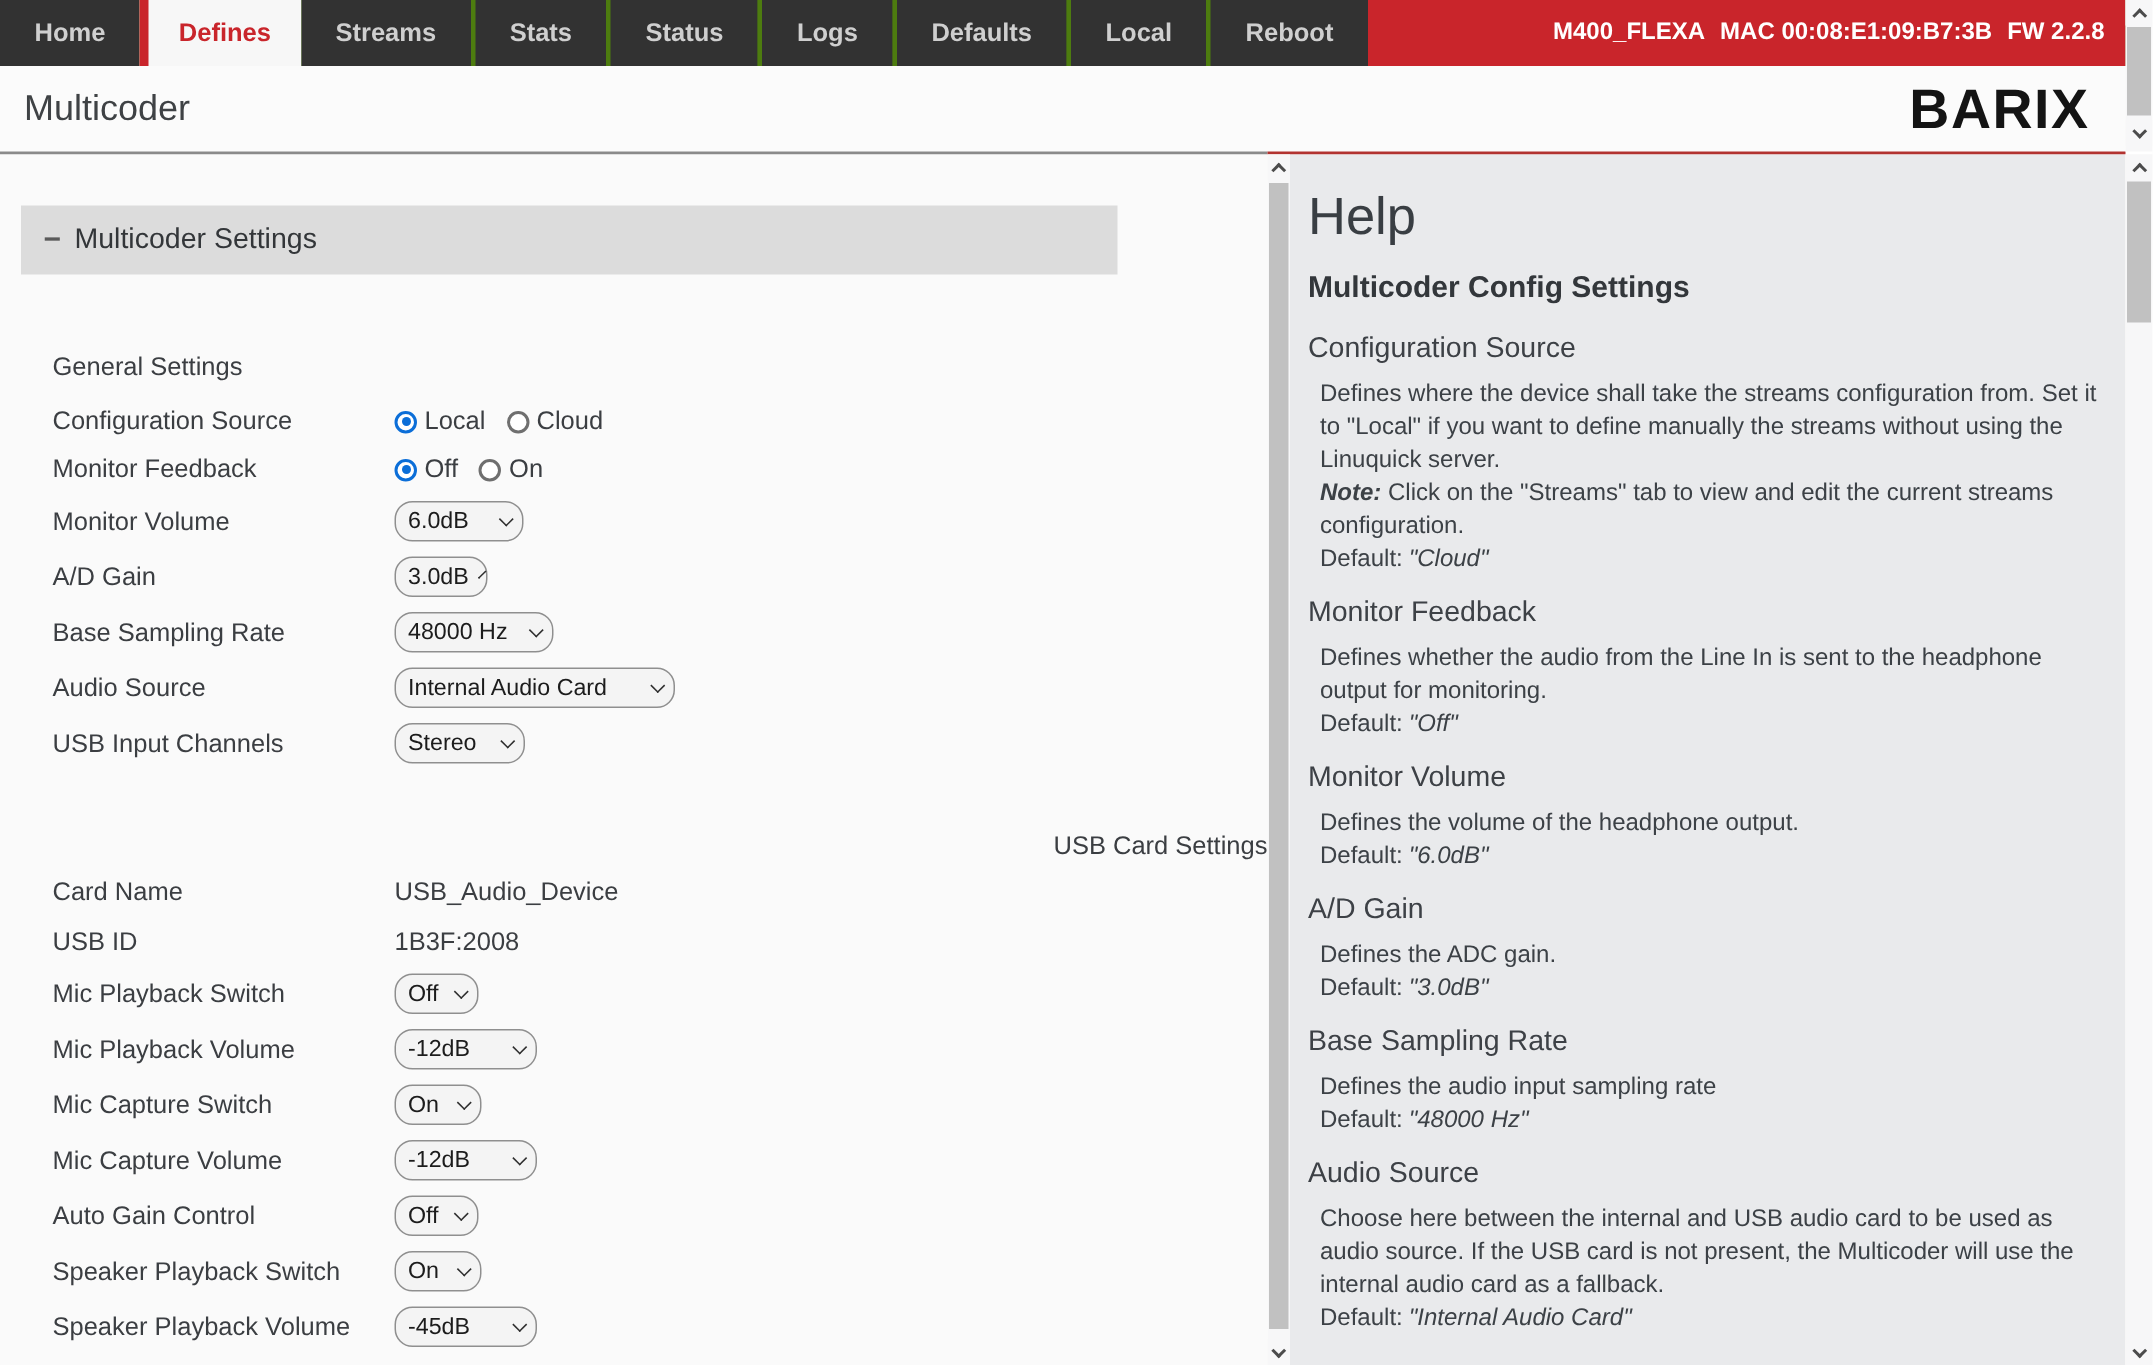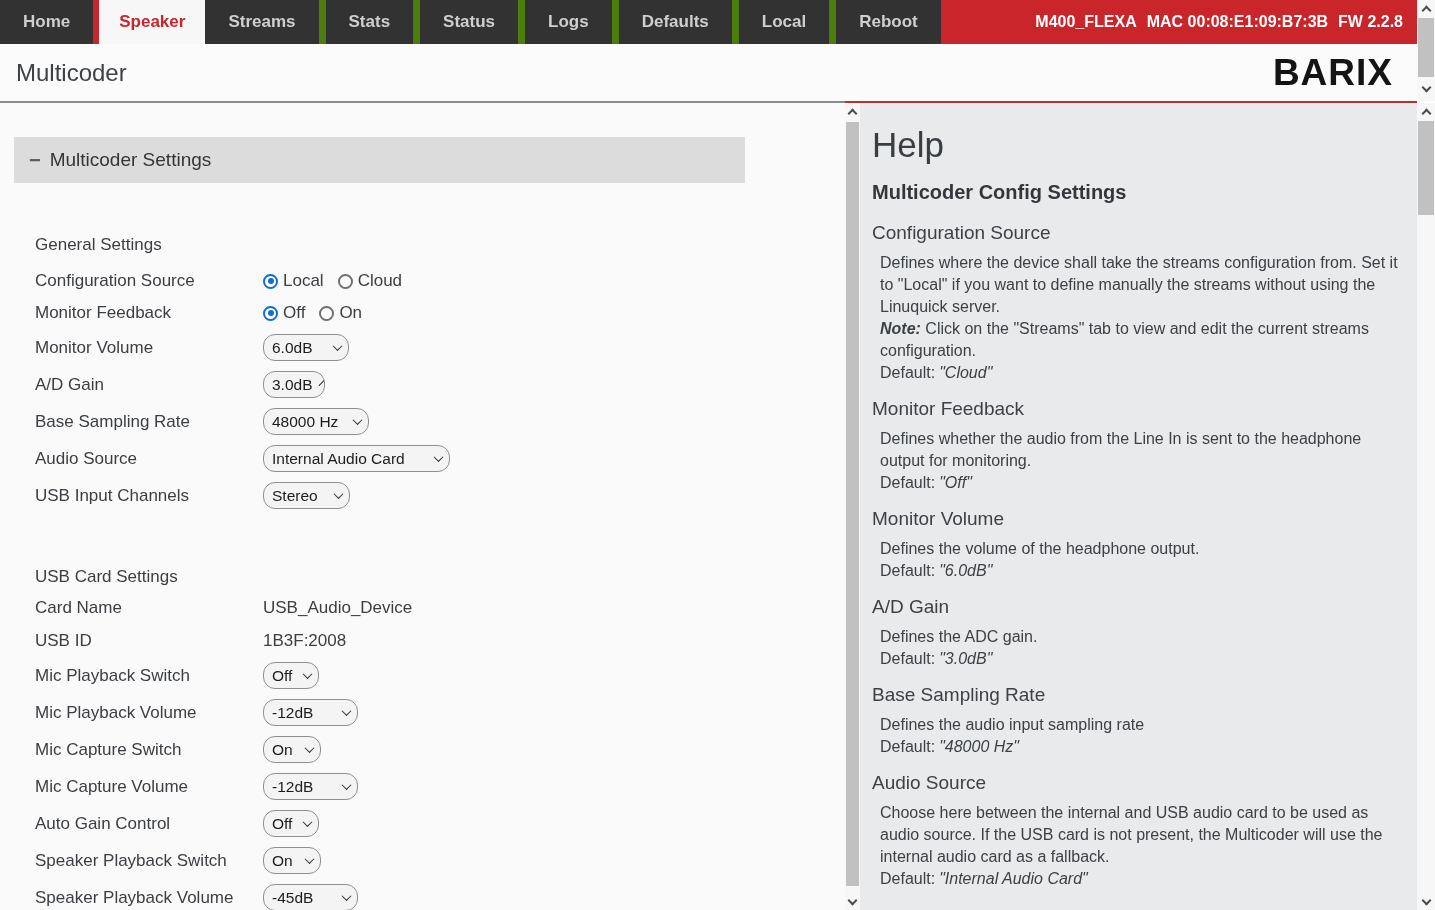--- a/index.html
+++ b/index.html
@@ -4,21 +4,21 @@
 <style>
   * { margin:0; padding:0; box-sizing:border-box; }
   html,body { width:1435px; height:910px; overflow:hidden; background:#ffffff;
     font-family:"Liberation Sans", sans-serif; }
   .screen { position:relative; width:1435px; height:910px; background:#fff; }
 
   
   .header-frame { position:absolute; left:0; top:0; width:1417px; height:101px; background:#fbfbfb; }
   .nav { display:flex; height:44px; background:#4d7c0f; align-items:stretch; }
   .tab { display:flex; align-items:center; padding:0 23px; font-size:17px; font-weight:600;
-         color:#cfcfcf; background:#323232; border-left:7px solid #4d7c0f; cursor:pointer; }
+         color:#cfcfcf; background:#323232; border-left:3px solid #4d7c0f; cursor:pointer; }
   .tab:first-child { border-left:none; }
   .tab.active { background:#f7f7f7; color:#c9252b; border-left:6px solid #c9252b; padding:0 20px; }
   .tab.active + .tab { border-left:none; }
   .device-bar { flex:1; background:#c9252b; display:flex; align-items:center;
                 justify-content:flex-end; padding-right:14px; color:#fff; font-size:16px;
                 font-weight:600; gap:10px; white-space:nowrap; }
   .title-row { position:relative; height:57px; display:flex; align-items:center; background:#fbfbfb; }
   .page-title { margin-left:16px; font-size:24px; color:#3f4245; font-weight:500; }
   .brand { position:absolute; right:24px; top:8px; font-size:37px; font-weight:800;
            letter-spacing:1px; color:#141414; }
@@ -28,21 +28,21 @@
   
   .main-frame { position:absolute; left:0; top:103px; width:845px; height:807px;
                 background:#fafafa; padding-top:34px; overflow:hidden; }
   .section-bar { margin-left:14px; width:731px; height:46px; background:#dcdcdc;
                  display:flex; align-items:center; padding-left:15px; cursor:pointer; }
   .collapse-icon { color:#5a5a5a; font-size:20px; font-weight:700; margin-right:9px; }
   .section-bar-title { font-size:19px; color:#333639; }
   .form { margin-top:52px; }
   .group-title { padding-left:35px; height:24px; font-size:17px; color:#3b3e42; margin-bottom:6px; }
   .group-gap { height:30px; }
-  .usb-title { margin-top:17px; padding-top:6px; height:24px; }
+  .usb-title { margin-top:4px; padding-top:6px; height:24px;text-align:right; }
   .row { display:flex; align-items:center; padding-left:35px; }
   .h32 { height:32px; } .h33 { height:33px; } .h37 { height:37px; }
   .flabel { width:228px; font-size:17px; color:#3b3e42; }
   .fctl { display:flex; align-items:center; }
   .static-val { font-size:17px; color:#3b3e42; }
 
   .select { display:inline-flex; align-items:center; justify-content:space-between;
             height:27px; background:#f4f4f4; border:1px solid #8f8f8f; border-radius:12px;
             padding:0 7px 0 8px; cursor:pointer; }
   .selval { font-size:15.5px; color:#1c1c1c; }
@@ -89,21 +89,21 @@
   .help-sb .sb-thumb { top:18px; height:94px; }
 </style>
 </head>
 <body>
 
 <div class="screen">
 
   <div class="header-frame">
     <div class="nav">
       <div class="tab">Home</div>
-      <div class="tab active">Speaker</div>
+      <div class="tab active">Defines</div>
       <div class="tab">Streams</div>
       <div class="tab">Stats</div>
       <div class="tab">Status</div>
       <div class="tab">Logs</div>
       <div class="tab">Defaults</div>
       <div class="tab">Local</div>
       <div class="tab">Reboot</div>
       <div class="device-bar">
         <span>M400_FLEXA</span>
         <span>MAC 00:08:E1:09:B7:3B</span>

